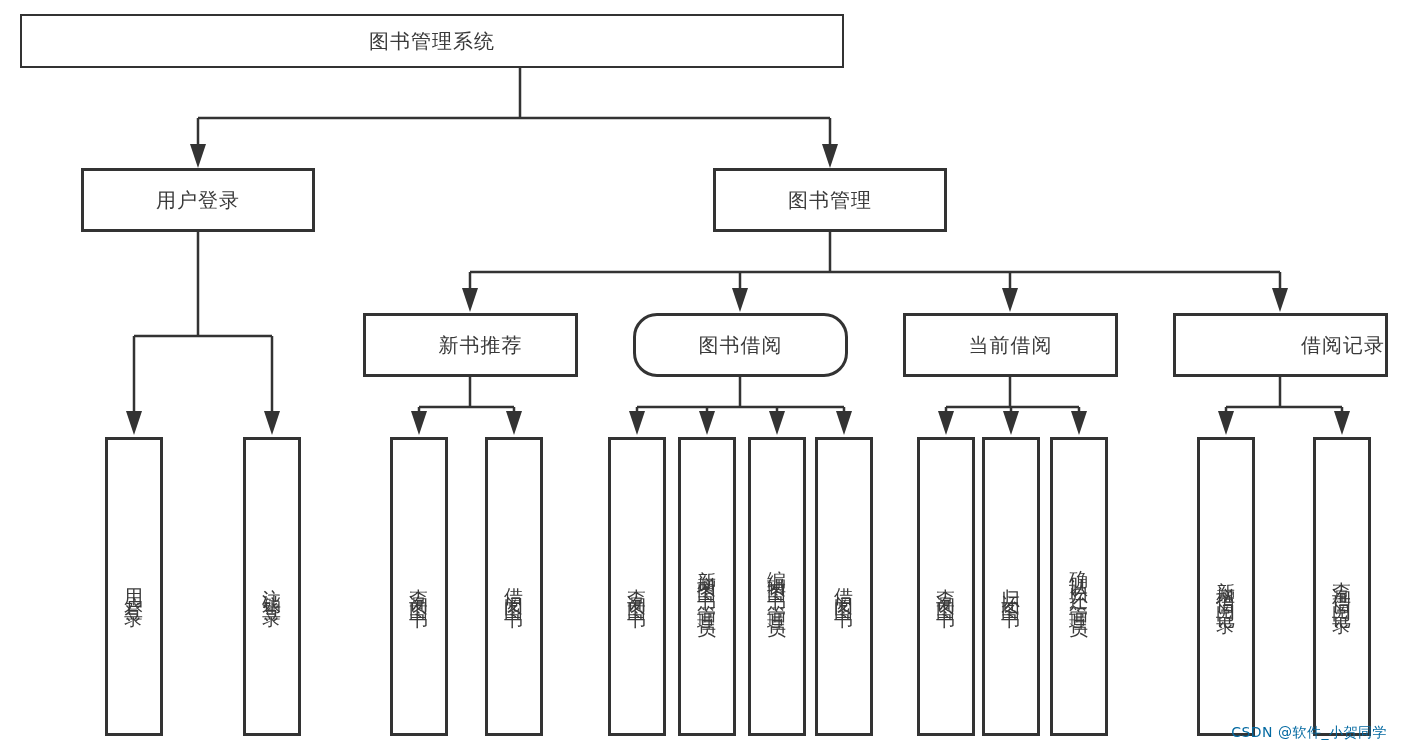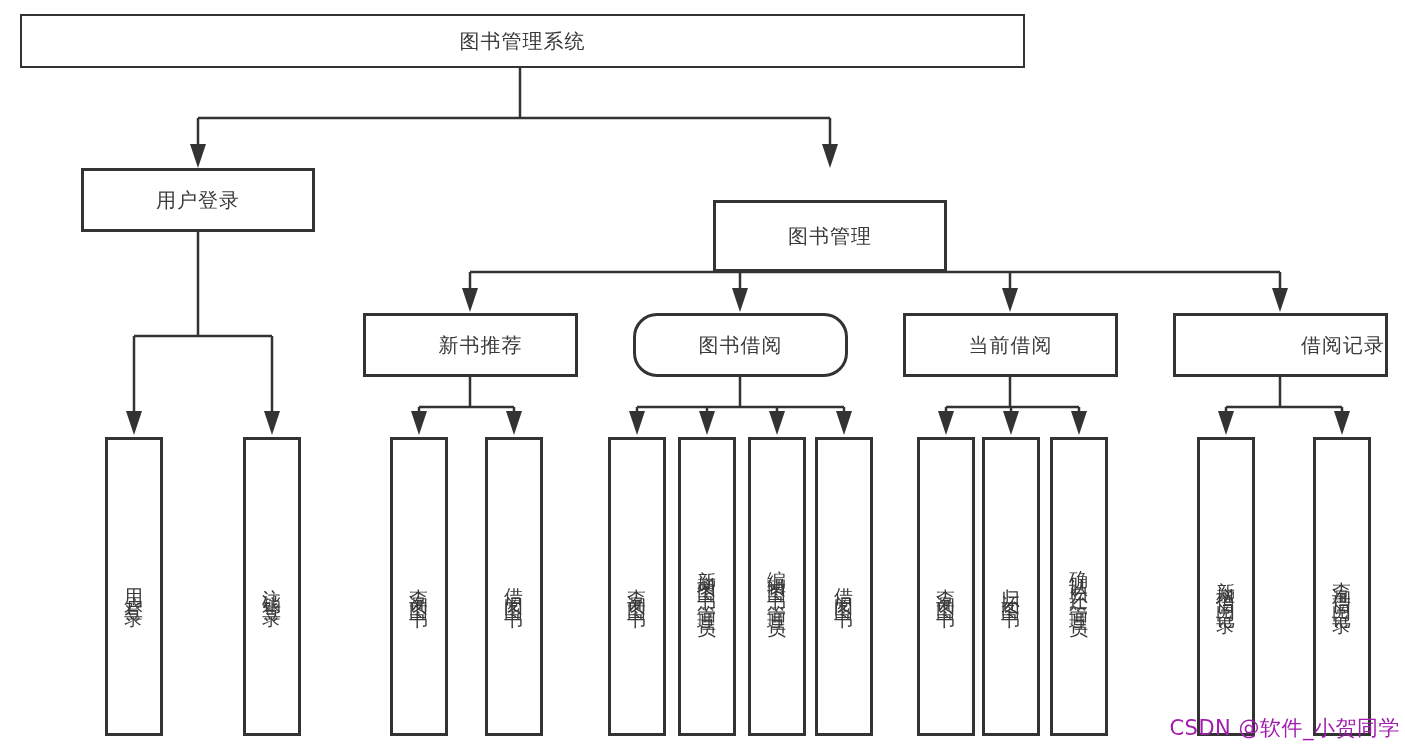--- a/index.html
+++ b/index.html
@@ -10,38 +10,38 @@
   }
   svg.wires { position:absolute; left:0; top:0; z-index:0; }
   svg.wires path { stroke:#333333; stroke-width:2.5; fill:none; }
   svg.wires polygon { fill:#333333; stroke:none; }
   .box {
     position:absolute; box-sizing:border-box; background:#ffffff;
     border:3px solid #333333; display:flex; align-items:center; justify-content:center;
     z-index:1;
   }
   .hlabel { font-size:20px; letter-spacing:1px; white-space:nowrap; }
-  .box.root   { left:20px;  top:14px;  width:1005px; height:54px; border-width:2.5px; }
+  .box.root   { left:20px;  top:14px;  width:824px; height:54px; border-width:2.5px; }
   .box.l2a    { left:81px;  top:168px; width:234px;  height:64px; }
-  .box.l2b    { left:713px; top:168px; width:234px;  height:72px;margin-top:32px; }
+  .box.l2b    { left:713px; top:168px; width:234px;  height:64px; }
   .box.l3     { top:313px;  width:215px; height:64px; }
   .box.l3a { left:363px;padding-left:20px; }  .box.l3b { left:633px;border-radius:24px; }
   .box.l3c { left:903px; }  .box.l3d { left:1173px;justify-content:flex-end; }
   .box.leaf   { top:437px;  width:58px; height:299px; }
   .vlabel {
     writing-mode:vertical-rl; text-orientation:mixed;
     font-size:19px; letter-spacing:7px; line-height:1; white-space:nowrap;
   }
   .lf1{left:105px;} .lf2{left:243px;} .lf3{left:390px;} .lf4{left:485px;}
   .lf5{left:608px;} .lf6{left:678px;} .lf7{left:748px;} .lf8{left:815px;}
   .lf9{left:917px;} .lf10{left:982px;} .lf11{left:1050px;} .lf12{left:1197px;}
   .lf13{left:1313px;}
   .watermark {
-    position:absolute; right:5px; bottom:5px; z-index:3;
-    font-size:21px; color:#a21caf; letter-spacing:0.5px; white-space:nowrap;
+    position:absolute; right:18px; bottom:5px; z-index:3;
+    font-size:14px; color:#0369a1; letter-spacing:0.5px; white-space:nowrap;
   }
 </style>
 </head>
 <body>
 
 <div class="stage">
 
   <svg class="wires" width="1405" height="747" viewBox="0 0 1405 747">
 
     <g>

